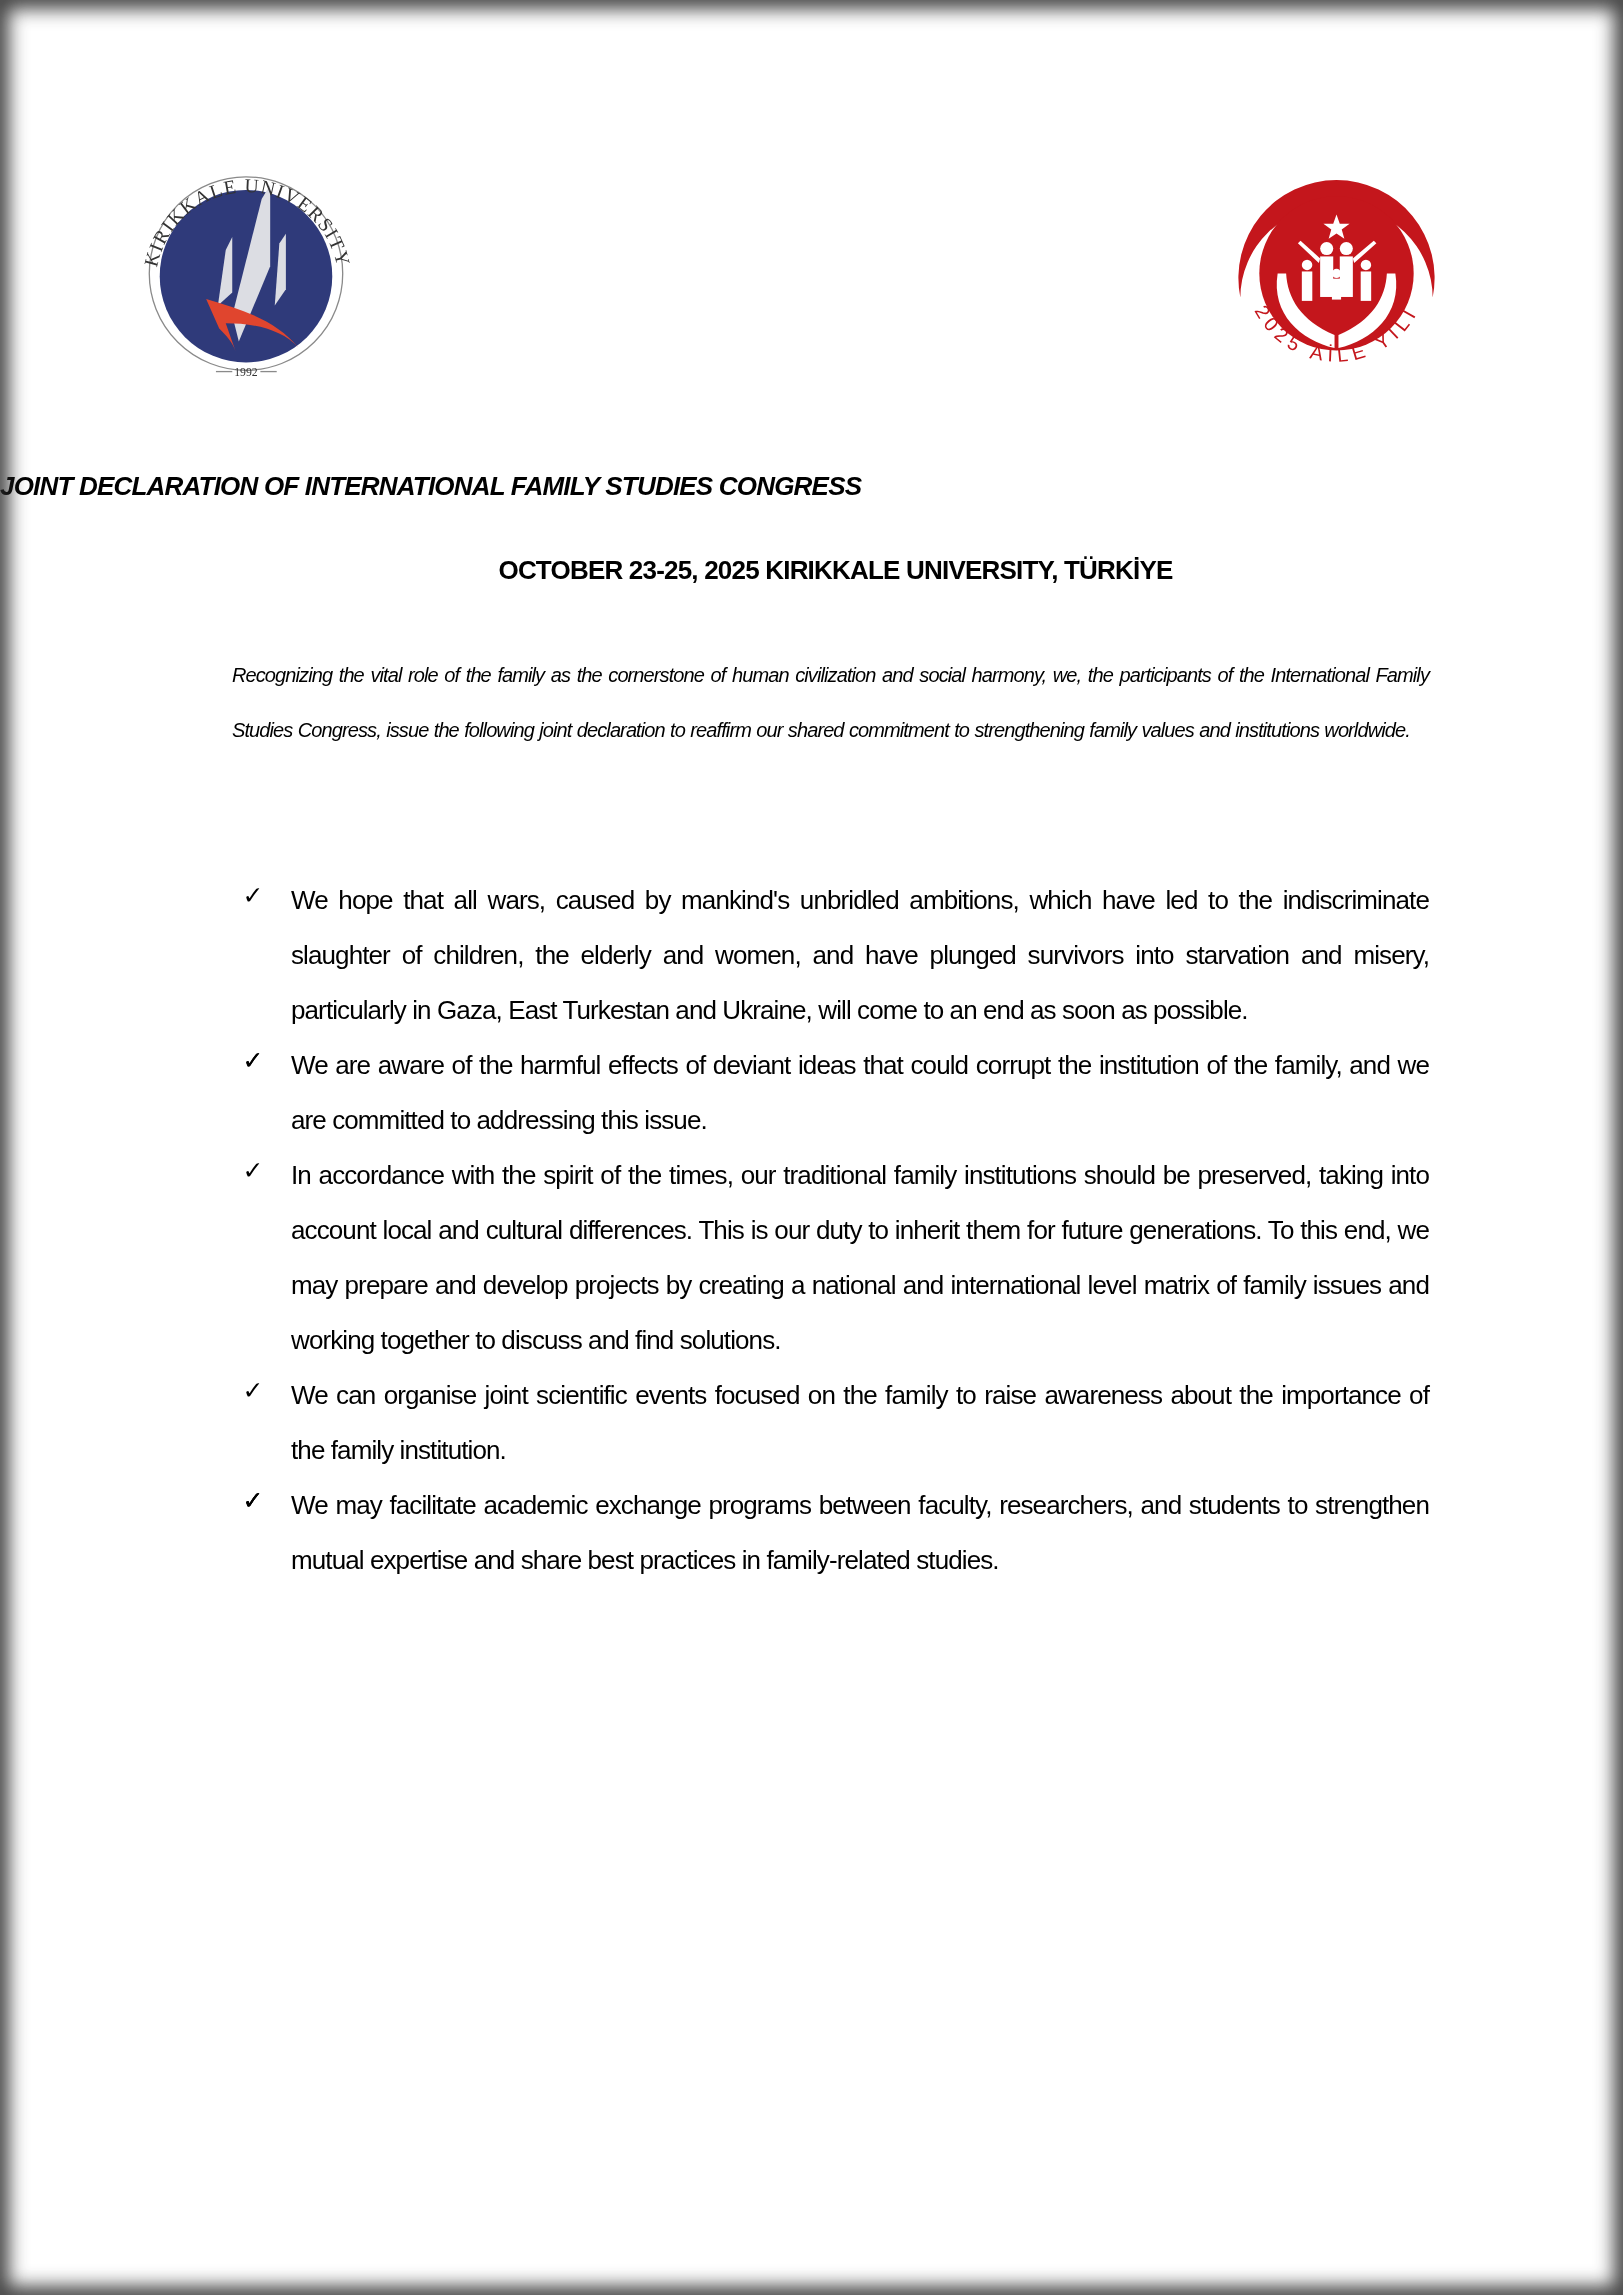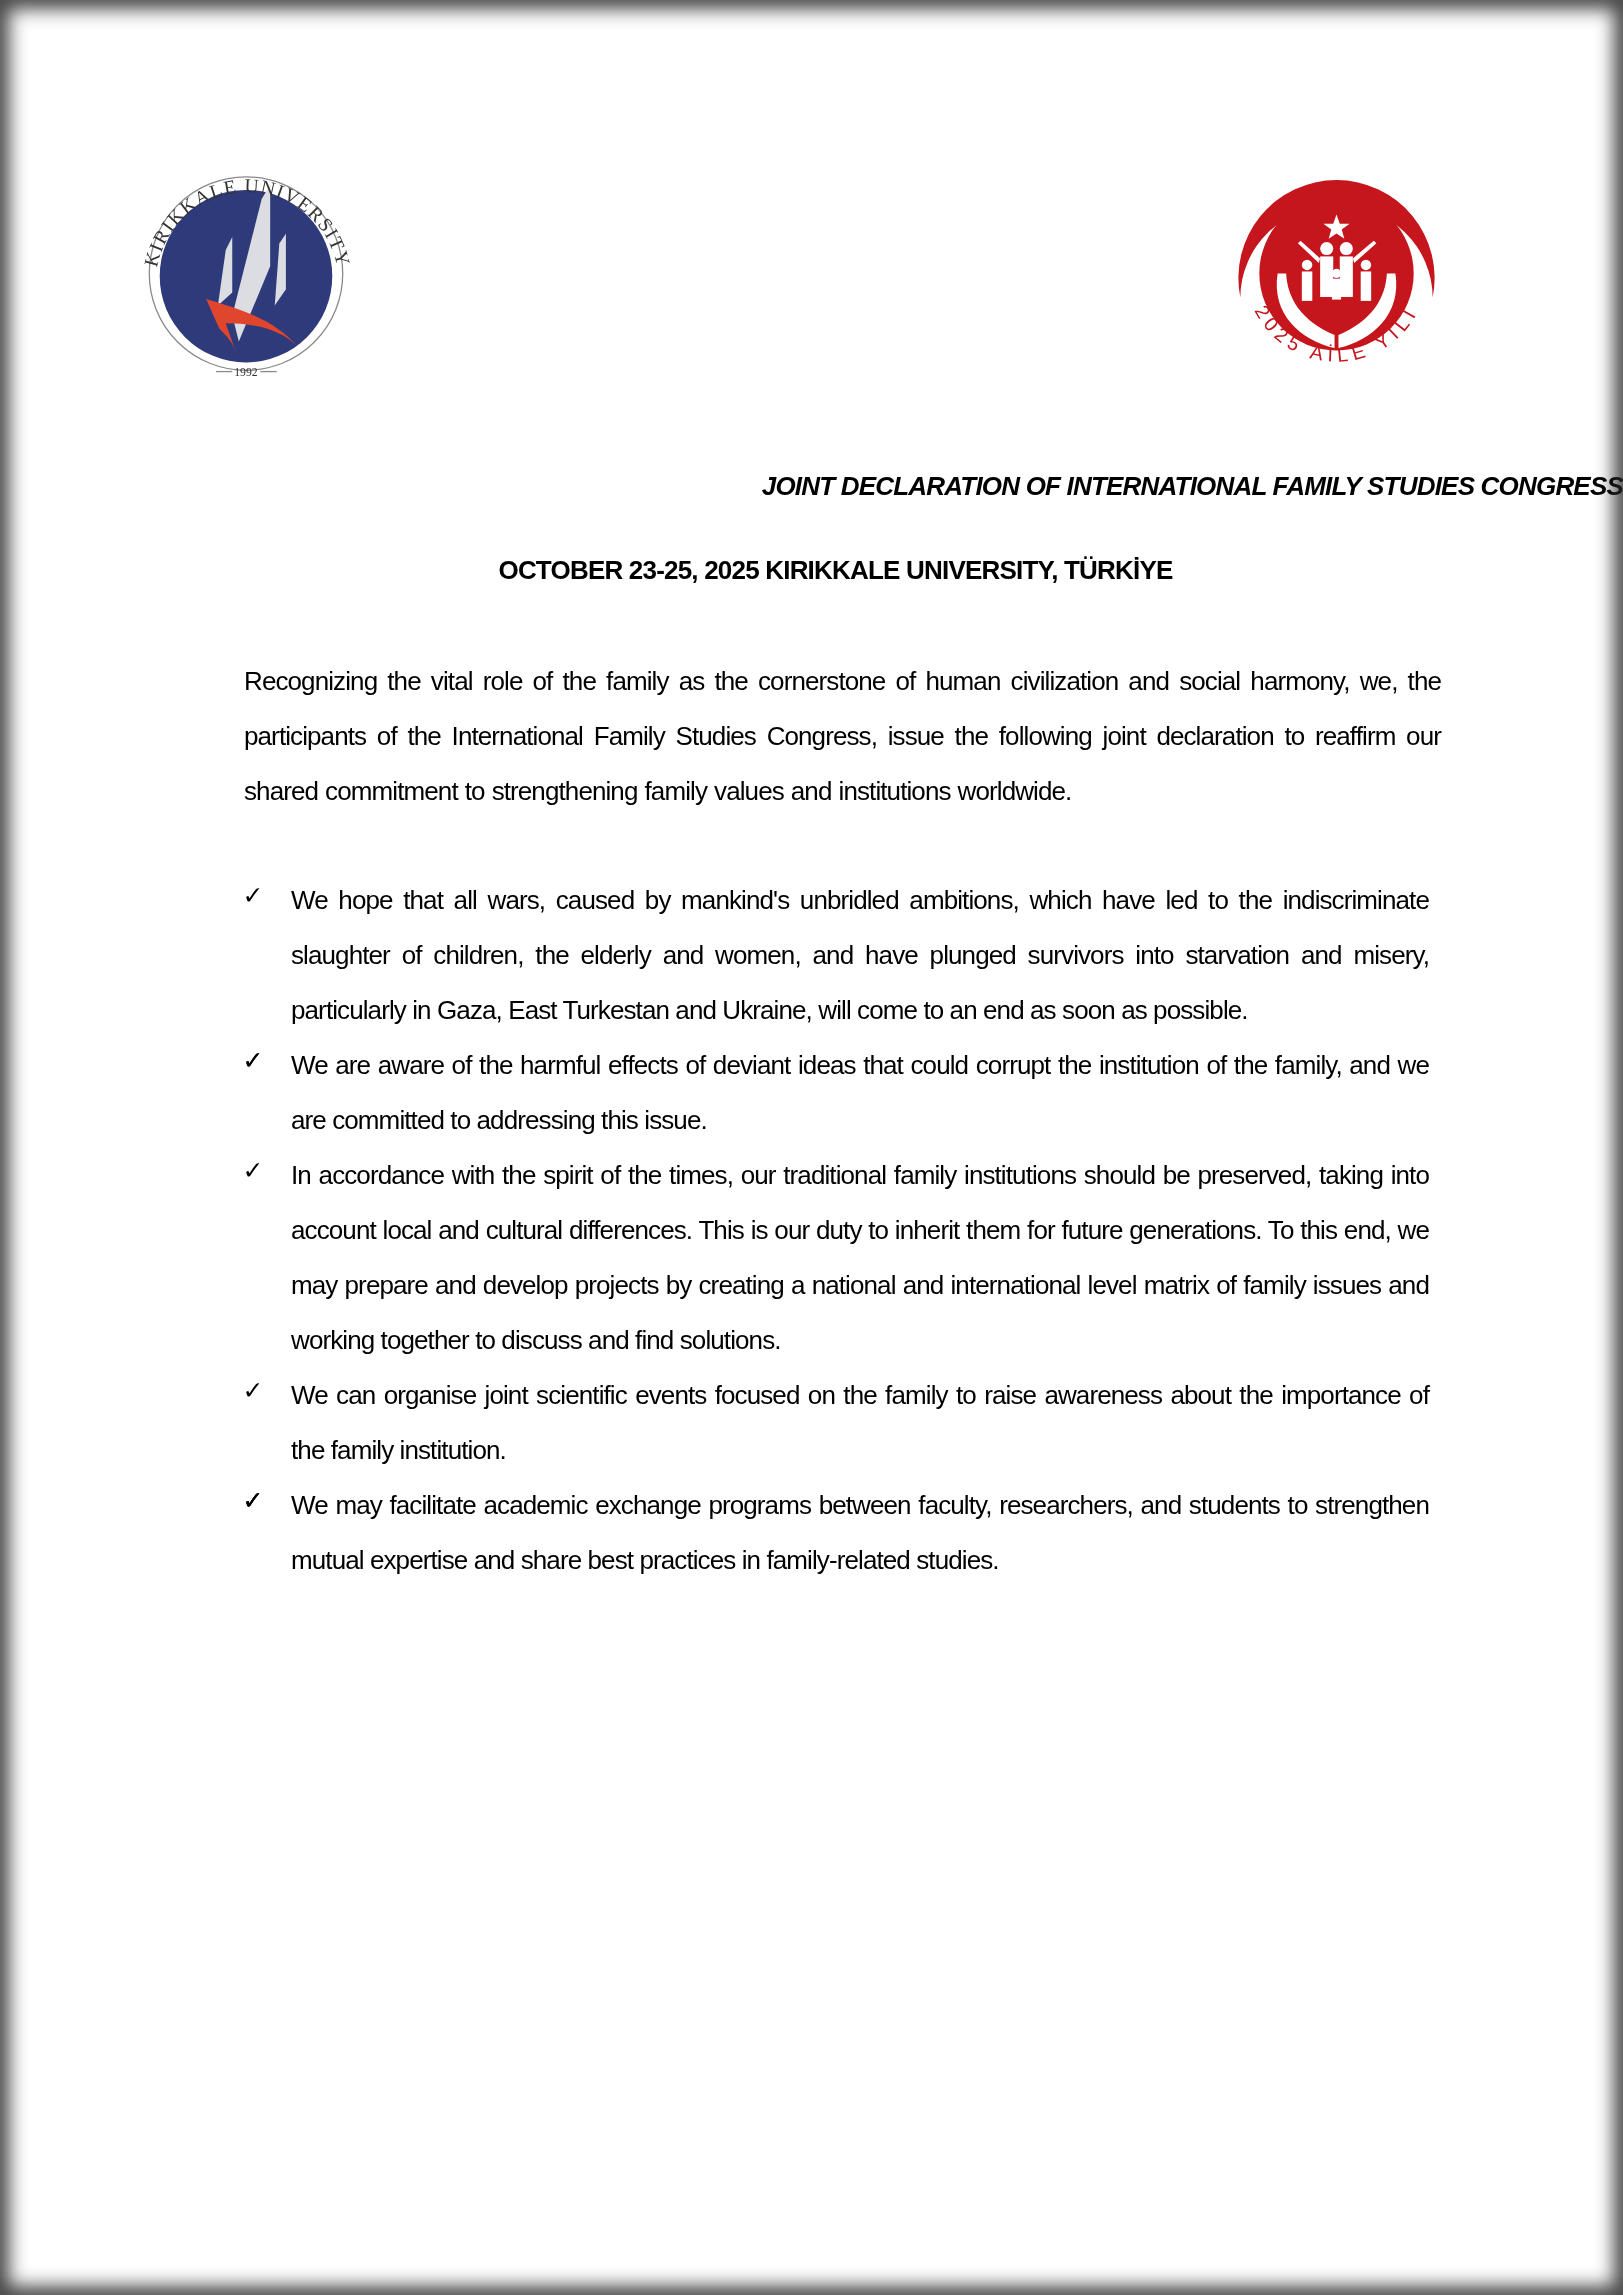--- a/index.html
+++ b/index.html
@@ -10,30 +10,30 @@
     color: #000;
   }
   .frame {
     position: absolute; inset: 0;
     box-shadow: inset 0 0 18.3px 9.2px rgba(40,40,40,0.85);
     pointer-events: none; z-index: 5;
   }
   .logo-left { position: absolute; left: 134px; top: 152px; width: 224px; height: 232px; }
   .logo-right { position: absolute; left: 1222px; top: 157px; width: 229px; height: 242px; }
   .title {
-    position: absolute; left: 0; right: 0; top: 471px; text-align: right;
+    position: absolute; left: 0; right: 8px; top: 471px; text-align: left;
     font-size: 26px; font-weight: bold; font-style: italic; letter-spacing: -0.8px;
   }
   .subtitle {
     position: absolute; left: 0; right: 0; top: 555px; text-align: center;
     font-size: 26px; font-weight: bold; letter-spacing: -0.8px; margin-left: 48px;
   }
   .intro {
-    position: absolute; left: 244px; width: 1197px; top: 628px;
-    font-size: 26px; line-height: 55px; text-align: justify;
+    position: absolute; left: 232px; width: 1197px; top: 628px;
+    font-size: 20px; font-style: italic; line-height: 55px; text-align: justify;
     letter-spacing: -0.9px; word-spacing: 0.7px;
   }
   .list {
     position: absolute; left: 232px; width: 1197px; top: 873px;
     margin: 0; padding: 0; list-style: none;
   }
   .list li {
     position: relative; padding-left: 59px;
     font-size: 26px; line-height: 55px; text-align: justify;
     letter-spacing: -0.9px;

